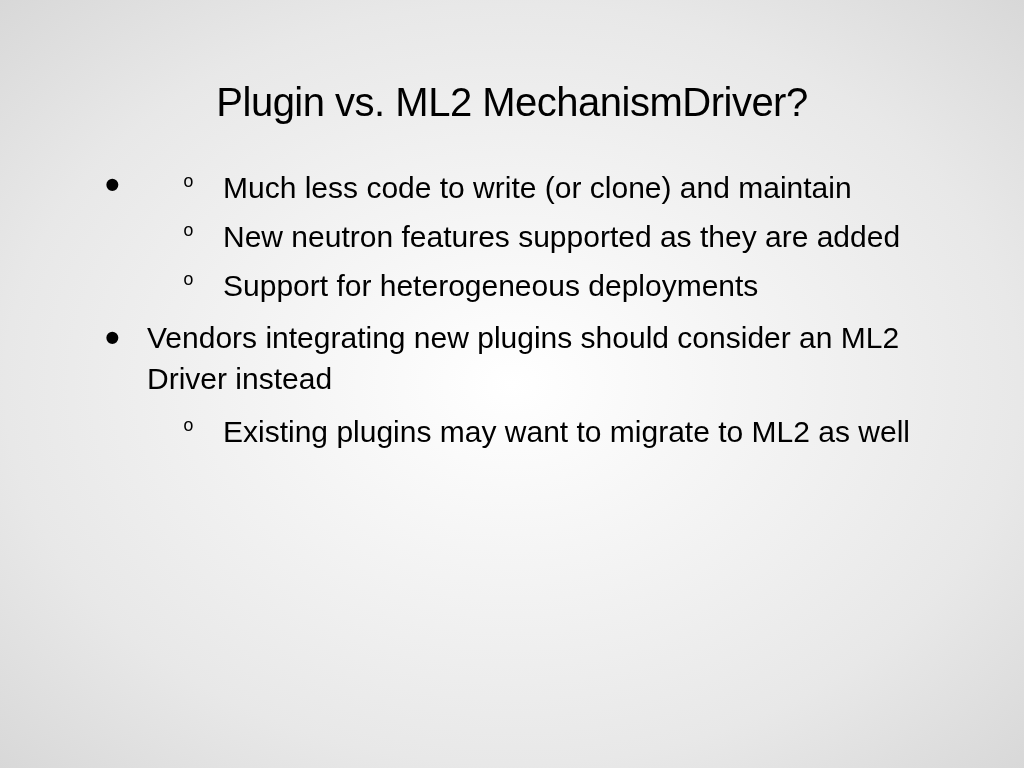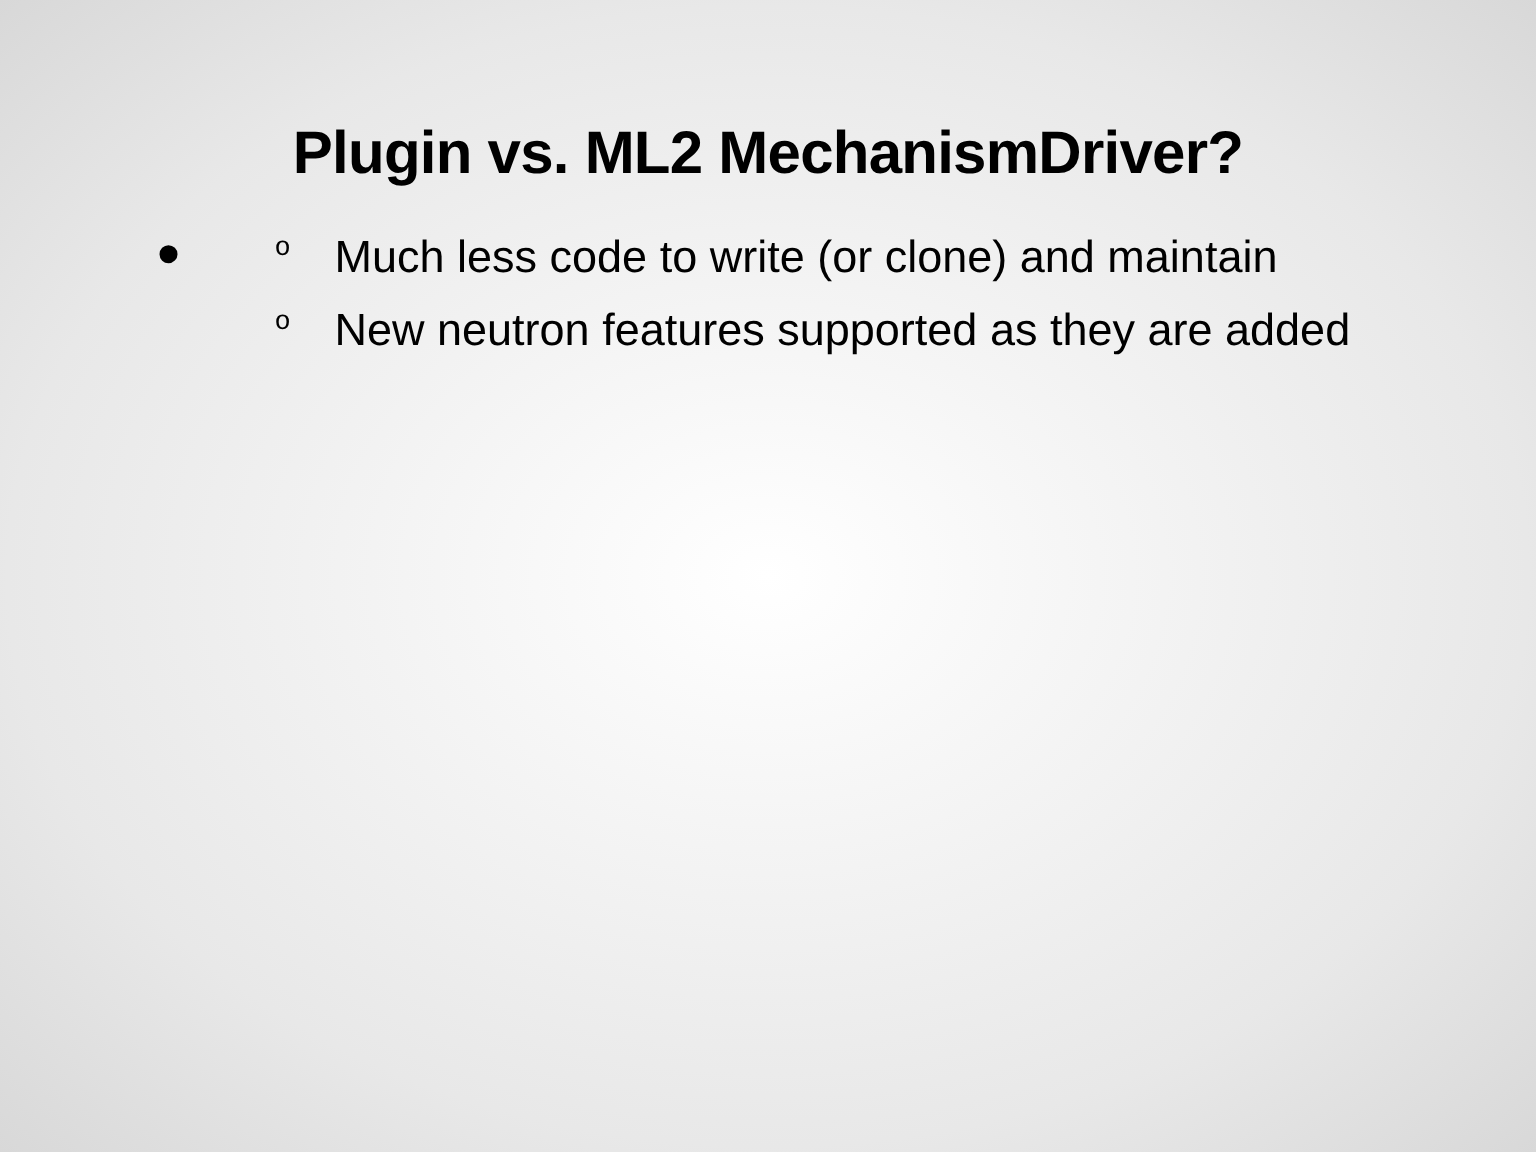--- a/index.html
+++ b/index.html
@@ -14,23 +14,23 @@
       font-family: Arial, Helvetica, sans-serif;
       color: #000;
       overflow: hidden;
       position: relative;
     }
     .slide {
       padding: 80px 75px 40px 75px;
     }
     .title {
       font-size: 40px;
-      font-weight: bold;
+      font-weight: normal;
       text-align: center;
-      margin-bottom: 24px;
+      margin-bottom: 40px;
       letter-spacing: -0.5px;
     }
     ul.main-list {
       list-style: none;
       padding-left: 30px;
     }
     ul.main-list > li {
       position: relative;
       font-size: 30px;
       line-height: 1.35;
@@ -70,16 +70,23 @@
 </head>
 <body>
 
 <div class="slide">
   <h1 class="title">Plugin vs. ML2 MechanismDriver?</h1>
   <ul class="main-list">
     <li>
       <ul class="sub-list">
         <li>Much less code to write (or clone) and maintain</li>
         <li>New neutron features supported as they are added</li>
+        <li>Support for heterogeneous deployments</li>
+      </ul>
+    </li>
+    <li>
+      <span>Vendors integrating new plugins should consider an ML2 Driver instead</span>
+      <ul class="sub-list">
+        <li>Existing plugins may want to migrate to ML2 as well</li>
       </ul>
     </li>
   </ul>
 </div>
 
 </body></html>

